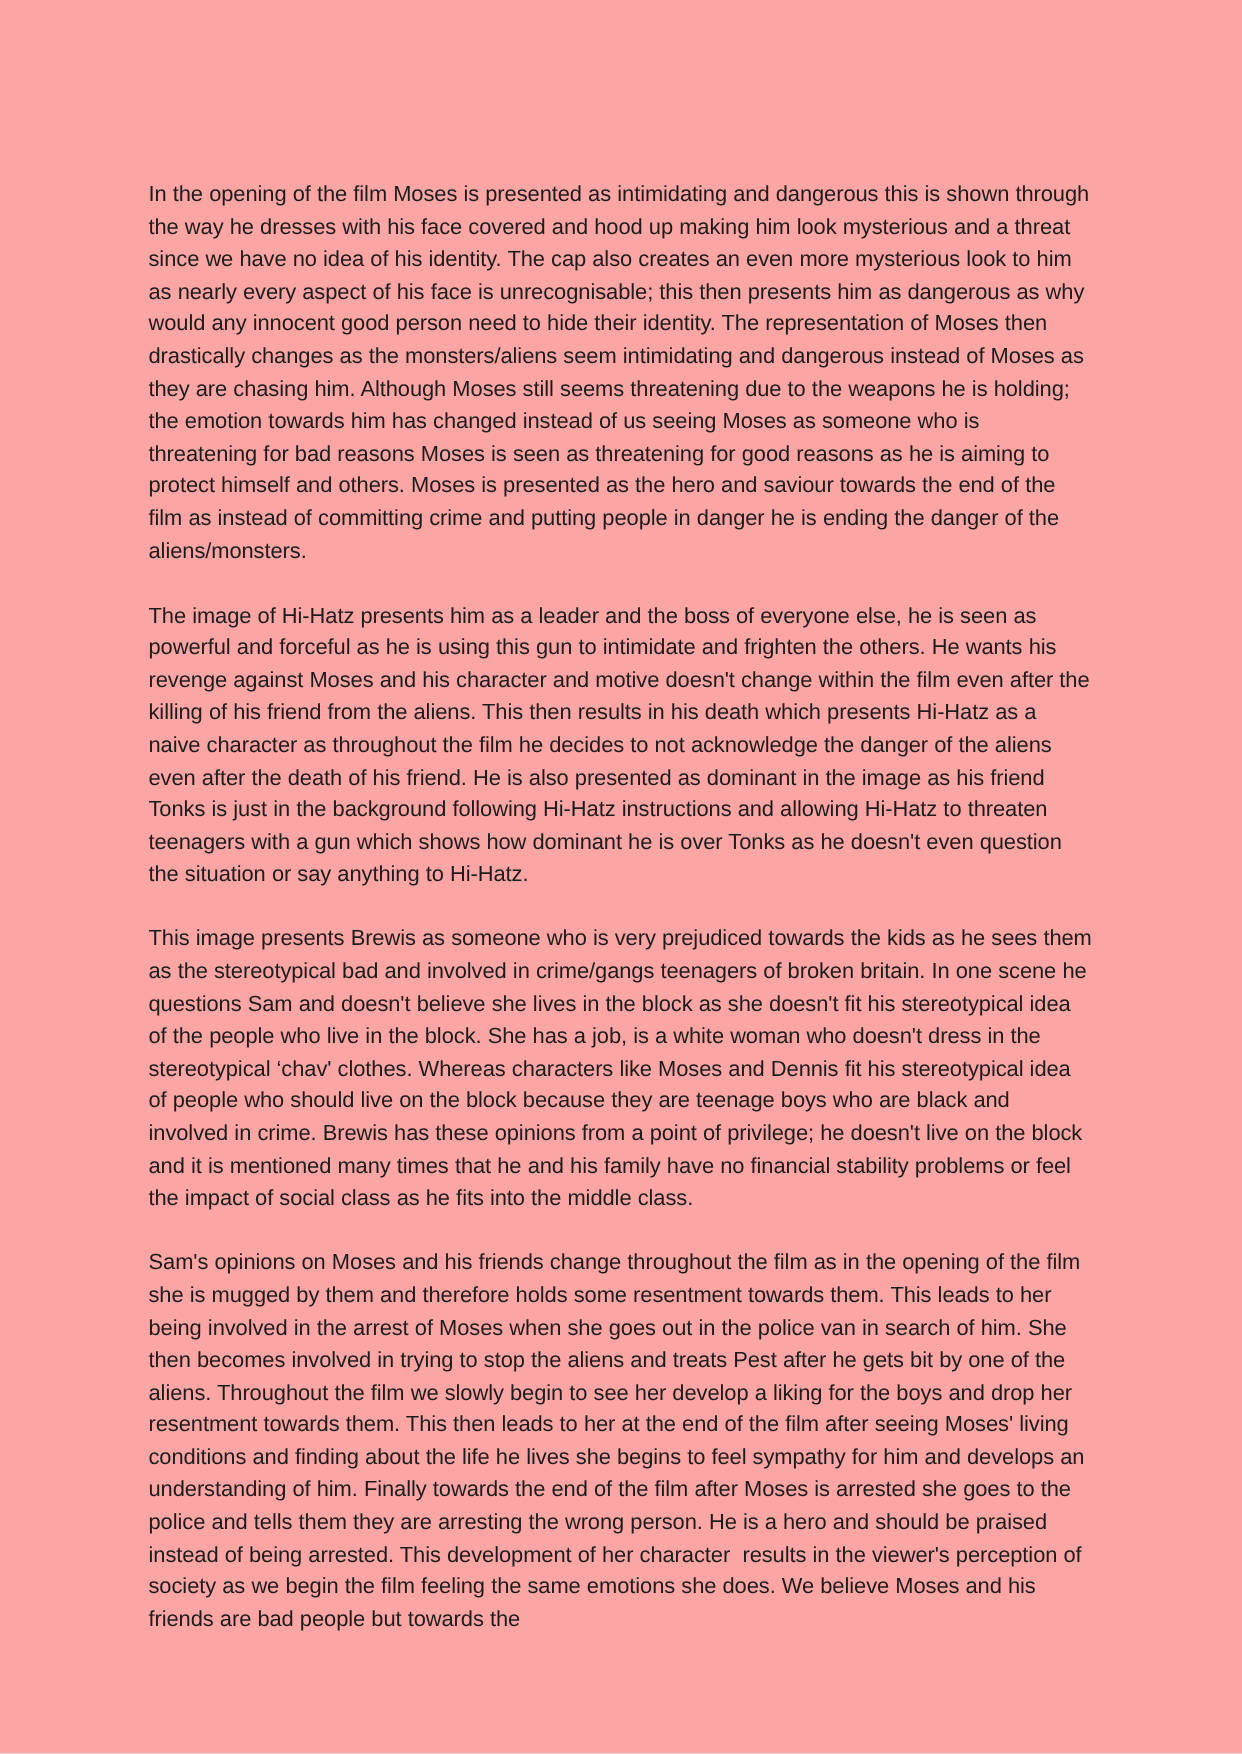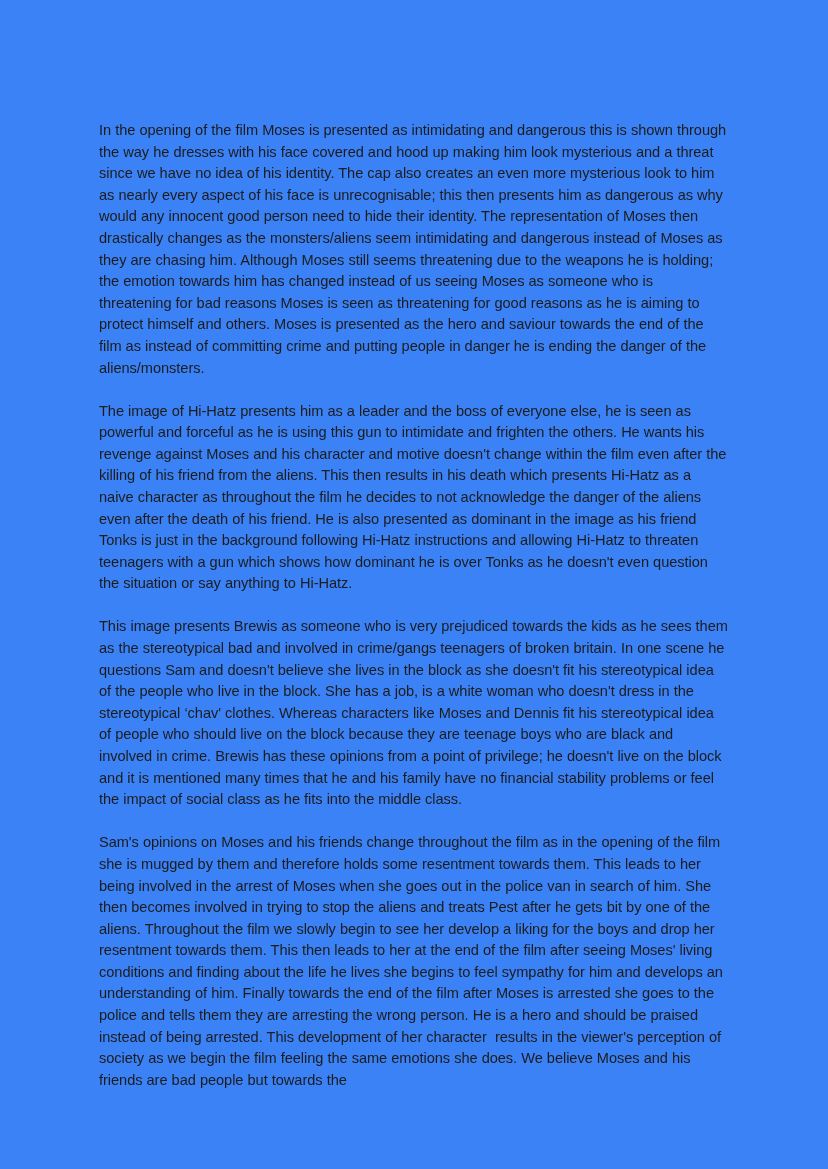--- a/index.html
+++ b/index.html
@@ -15,21 +15,21 @@
     overflow: hidden;
     font-family: "Liberation Sans", sans-serif;
     -webkit-font-smoothing: antialiased;
   }
   .page {
     position: absolute;
     left: 0;
     top: 0;
     width: 828px;
     height: 1169px;
-    background: #3b82f6;
+    background: #fca5a5;
   }
   .doc-body {
     position: absolute;
     left: 99px;
     top: 120px;
     width: 629px;
   }
   .para {
     margin: 0 0 21.5px 0;
     font-size: 14.6px;

